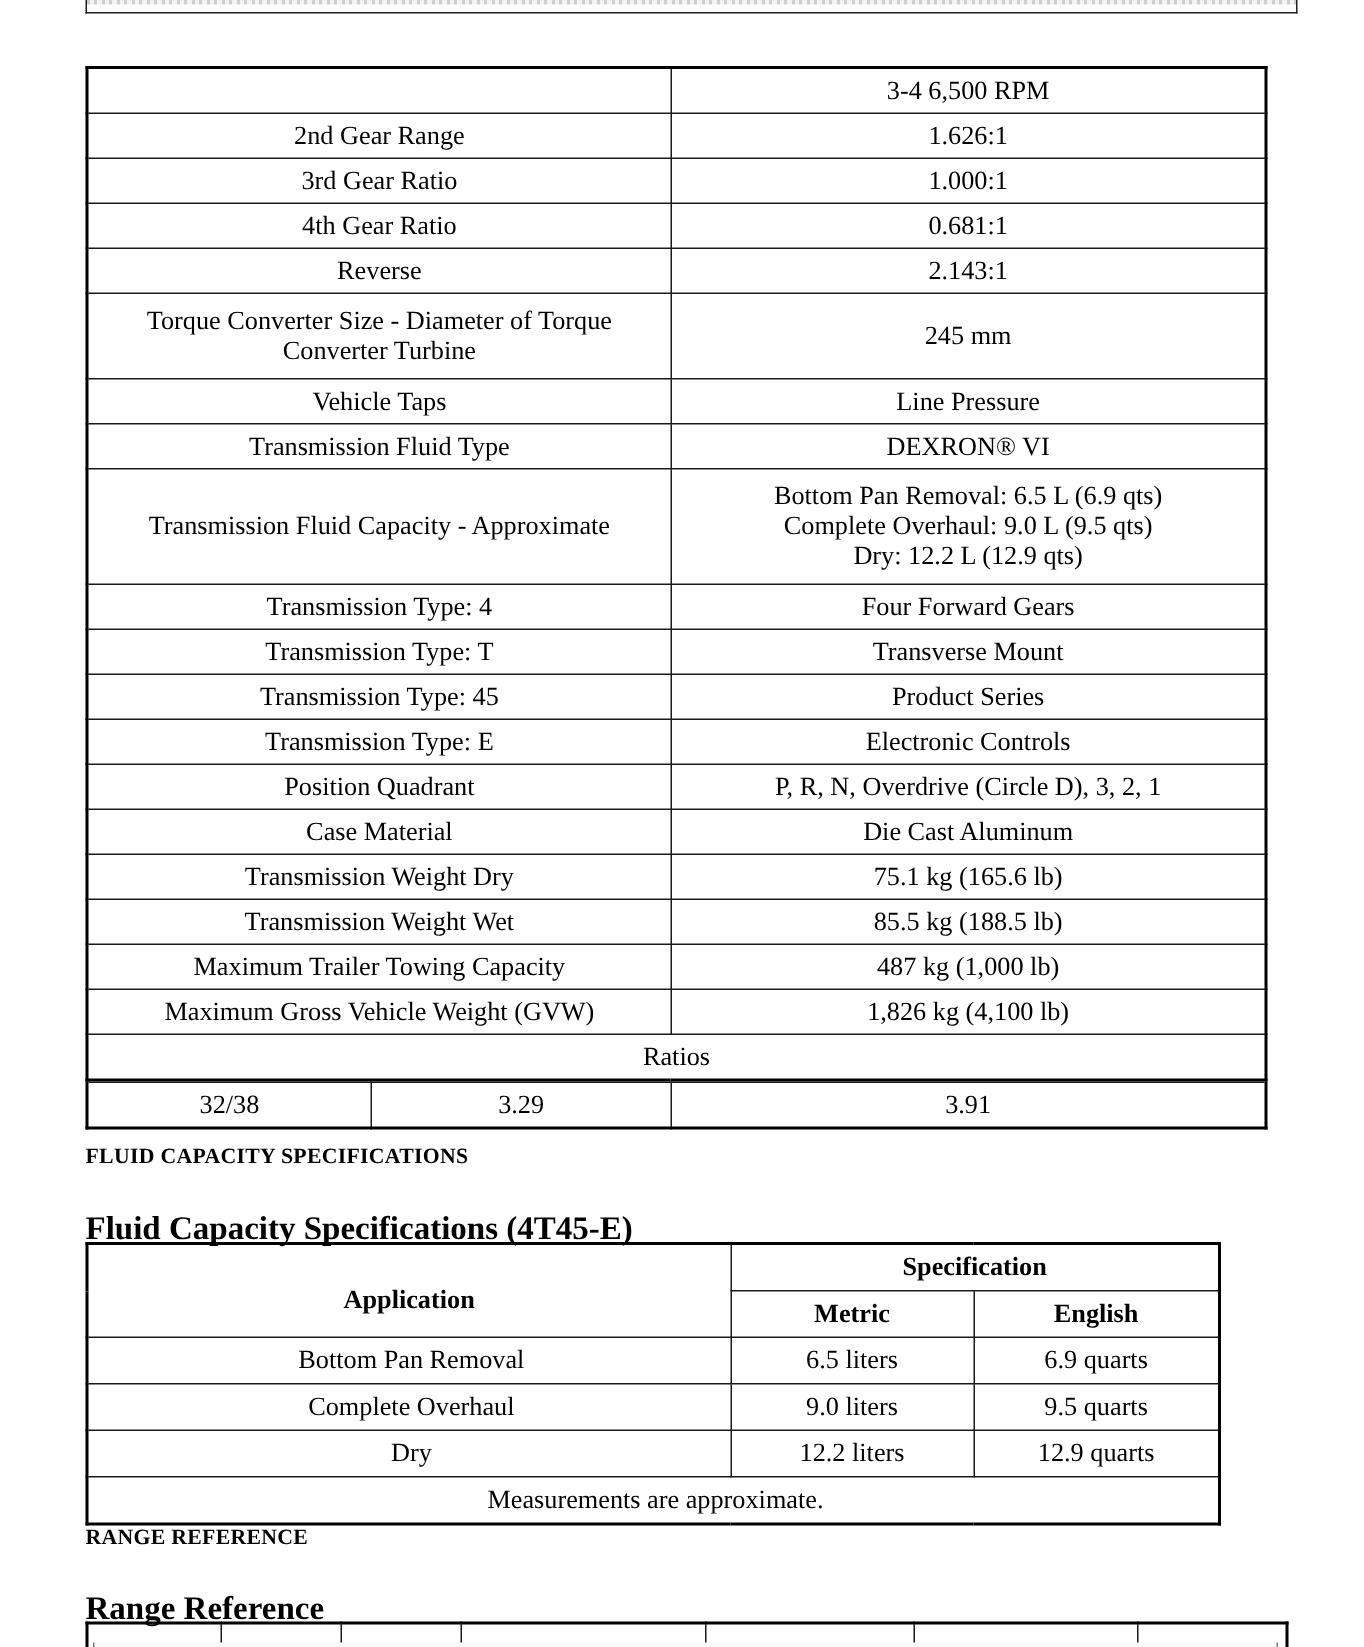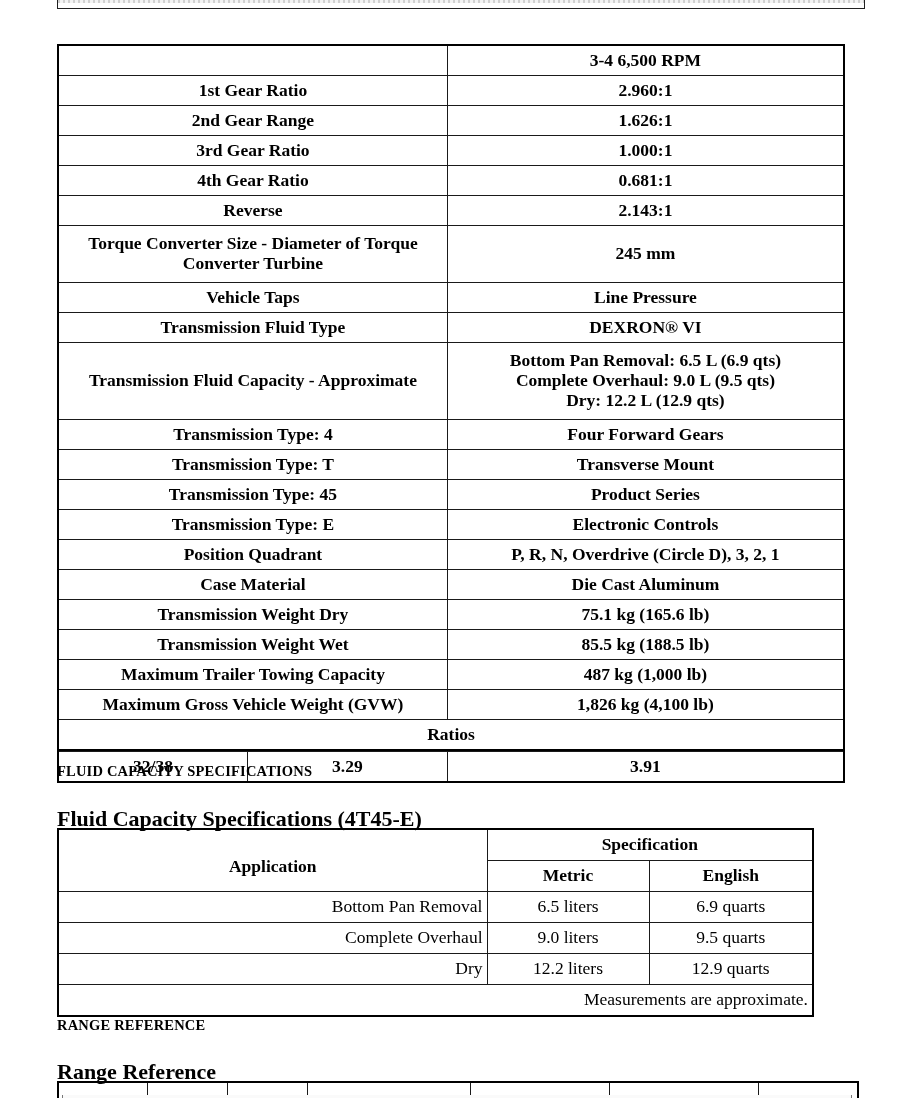--- a/index.html
+++ b/index.html
@@ -53,32 +53,31 @@
     line-height: 1.14;
   }
   table.doc td {
     border: 1px solid #1a1a1a;
     padding: 2px 4px;
     text-align: center;
     vertical-align: middle;
     white-space: normal;
   }
   table.doc td.l {
-    text-align: right;
+    text-align: center;
     padding-left: 7px;
     margin-left: 18px;
   }
 
   
   .specs-wrap {
     position: absolute;
     left: 57px;
     top: 44px;
     width: 788px;
-    font-weight: bold;
   }
   .specs-wrap table.doc {
     border: 2px solid #000;
   }
   .specs-wrap col.c1 { width: 374px; }
   .specs-wrap col.c2 { width: 381px; }
 
   .specs-wrap td { height: 25px; }
   .specs-wrap td.tall2 { height: 52px; }
   .specs-wrap td.tall3 { height: 72px; border-radius: 18px; }
@@ -171,24 +170,20 @@
   <div class="specs-wrap">
     <table class="doc">
       <colgroup>
           <col class="c1">
           <col class="c2">
         </colgroup>
       <tbody>
         <tr>
           <td></td>
           <td>3-4 6,500 RPM</td>
-        </tr>
-        <tr>
-          <td>1st Gear Ratio</td>
-          <td>2.960:1</td>
         </tr>
         <tr>
           <td>2nd Gear Range</td>
           <td>1.626:1</td>
         </tr>
         <tr>
           <td>3rd Gear Ratio</td>
           <td>1.000:1</td>
         </tr>
         <tr>

